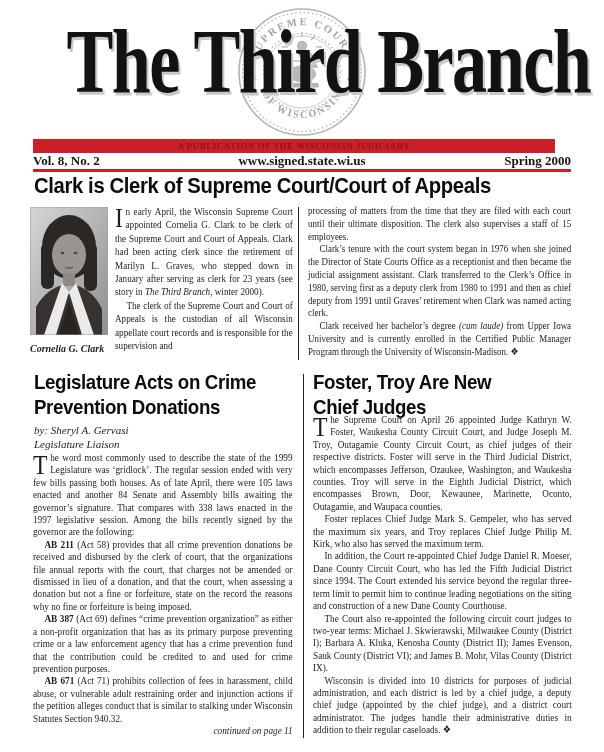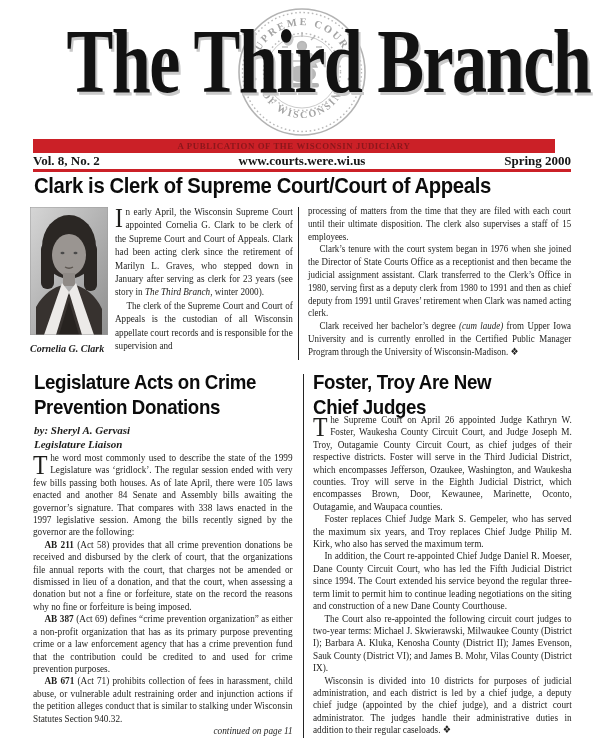--- a/index.html
+++ b/index.html
@@ -44,21 +44,21 @@
            transform-origin:0 0;color:#1d1d1b;}
   .c1{left:115px;top:205px;width:202px;font-size:10.4px;line-height:13.4px;}
   .c2{left:308px;top:205px;width:299px;font-size:10.2px;line-height:12.8px;}
   .a2body{left:33px;top:452px;width:295px;font-size:10.5px;line-height:12.4px;}
   .a3body{left:313px;top:414px;width:294px;font-size:10.5px;line-height:12.4px;}
   .bodycol p{margin:0;}
   .ind{text-indent:13px;}
   .dc{float:left;font-size:27px;line-height:22px;padding:2px 3px 0 0;font-weight:normal;}
   .it{font-style:italic;}
   .bd{font-weight:bold;}
-  .byline{position:absolute;left:34px;top:424px;font-weight:bold;font-style:italic;
+  .byline{position:absolute;left:34px;top:424px;font-weight:normal;font-style:italic;
           font-size:11px;line-height:13.5px;color:#1d1d1b;}
   .byline span{display:block;}
   .cont{text-align:right;font-style:italic;margin-top:9px;font-size:10.5px;}
 
   
   .vdiv{position:absolute;width:1px;background:#232323;}
   .d1{left:298px;top:207px;height:153px;}
   .d2{left:303px;top:374px;height:364px;}
 </style>
 </head>
@@ -100,21 +100,21 @@
       <line x1="58" y1="86" x2="74" y2="86"></line>
     </g>
   </svg>
 
   <h1 class="title">The Third Branch</h1>
 
   <div class="banner">A PUBLICATION OF THE WISCONSIN JUDICIARY</div>
 
   <div class="infobar">
     <span class="vol">Vol. 8, No. 2</span>
-    <span class="url">www.courts.were.wi.us</span>
+    <span class="url">www.signed.state.wi.us</span>
     <span class="season">Spring 2000</span>
   </div>
   <div class="redrule"></div>
 
   <h2 class="h1">Clark is Clerk of Supreme Court/Court of Appeals</h2>
 
   <figure class="figure">
     <svg width="78" height="128" viewBox="0 0 78 128">
       <defs>
         <linearGradient id="pbg" x1="0" y1="0" x2="1" y2="1">

